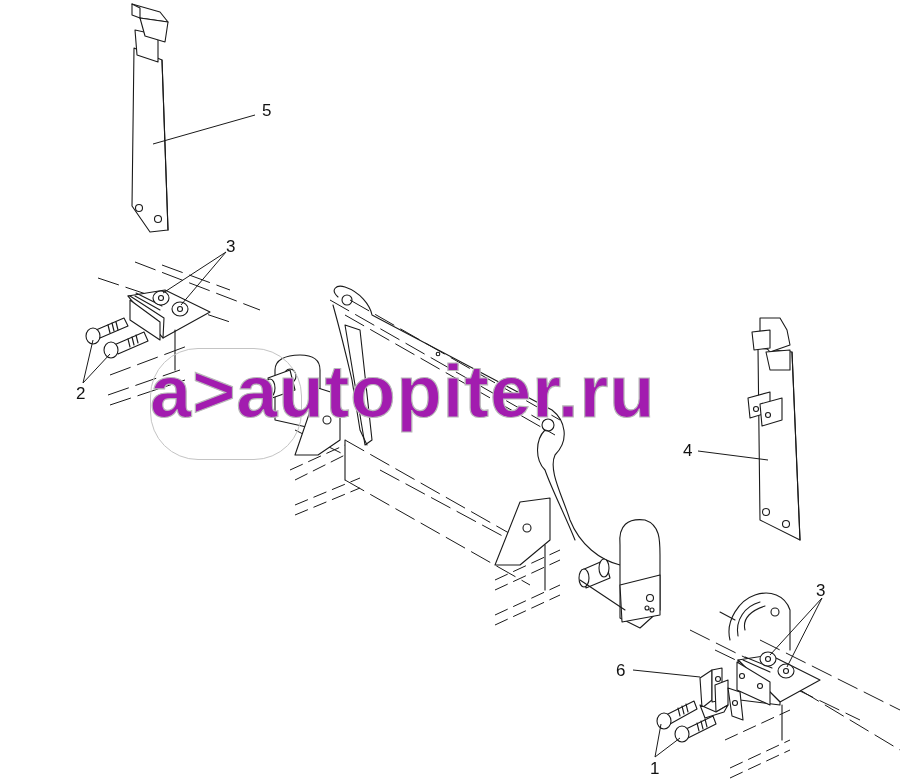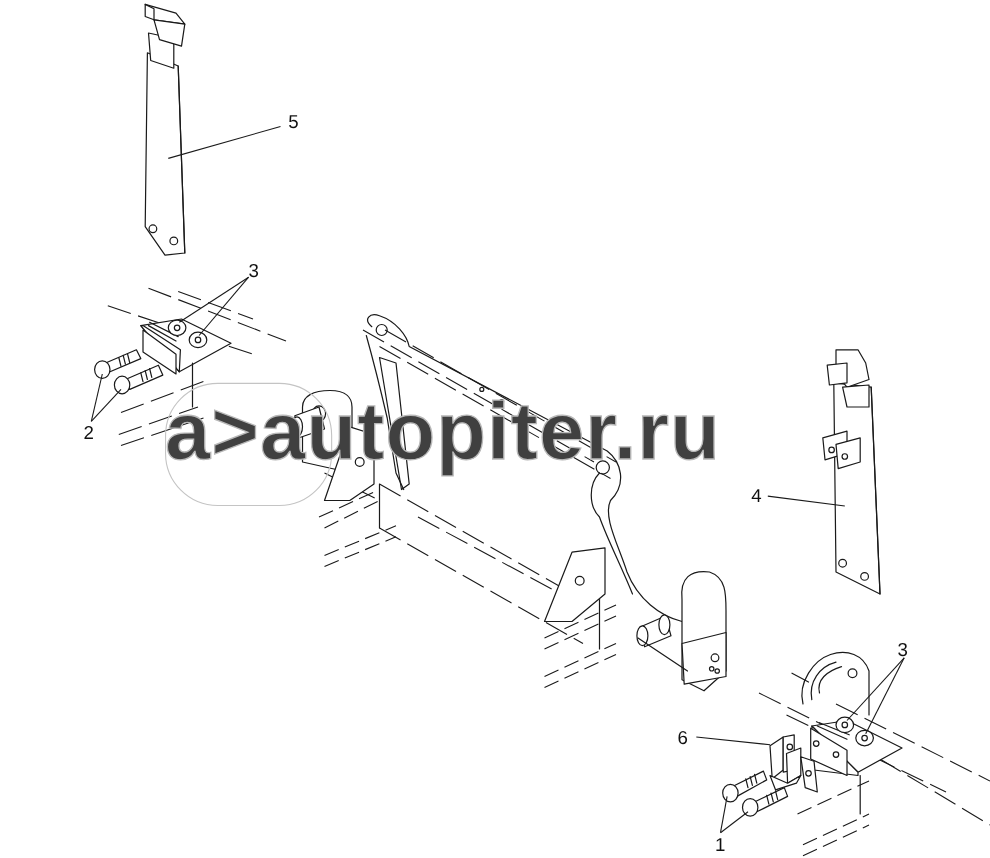--- a/index.html
+++ b/index.html
@@ -4,21 +4,21 @@
   <style>
     html, body { margin: 0; padding: 0; background: #ffffff; }
     body { width: 900px; height: 780px; overflow: hidden; position: relative; font-family: "Liberation Sans", sans-serif; }
     #diagram { position: absolute; left: 0; top: 0; width: 900px; height: 780px; }
     .ln { stroke: #1a1a1a; stroke-width: 1.1; fill: none; stroke-linecap: round; stroke-linejoin: round; }
     .dash { stroke: #1a1a1a; stroke-width: 1; fill: none; stroke-dasharray: 22 7; }
     .dash2 { stroke: #1a1a1a; stroke-width: 1; fill: none; stroke-dasharray: 14 6; }
     .fillw { fill: #ffffff; stroke: #1a1a1a; stroke-width: 1.1; stroke-linejoin: round; }
     .leader { stroke: #1a1a1a; stroke-width: 1; fill: none; }
     .callout { position: absolute; font-size: 17px; color: #111; line-height: 1; font-family: "Liberation Sans", sans-serif; }
-    .wm { position: absolute; left: 150px; top: 355px; font-size: 74px; font-weight: bold; color: #404040; letter-spacing: 1px;
+    .wm { position: absolute; left: 150px; top: 355px; font-size: 74px; font-weight: bold; color: #a21caf; letter-spacing: 1px;
           -webkit-text-stroke: 1.2px #b8b8b8; font-family: "Liberation Sans", sans-serif; line-height: 1; }
     .wm-logo { position: absolute; left: 150px; top: 348px; width: 150px; height: 110px; border: 1.2px solid #c4c4c4; border-radius: 48px; }
   </style>
 </head>
 <body>
 
 <svg id="diagram" viewBox="0 0 900 780" xmlns="http://www.w3.org/2000/svg">
 
   <g>
     <polygon class="fillw" points="134,48 162,60 168,230 150,232 132,206"></polygon>

